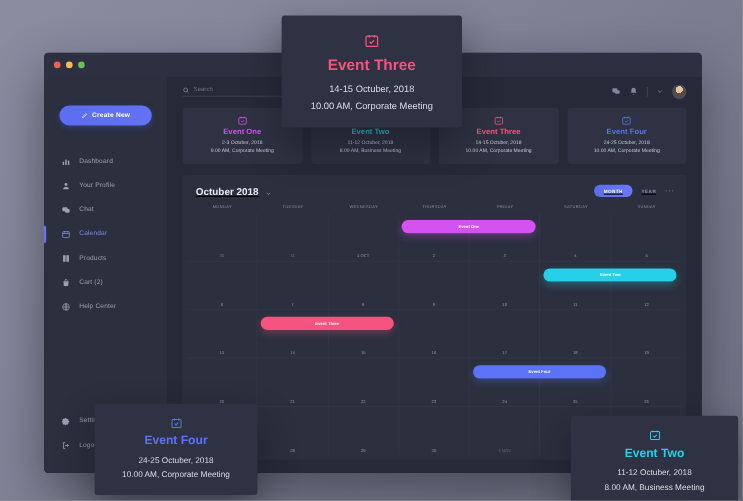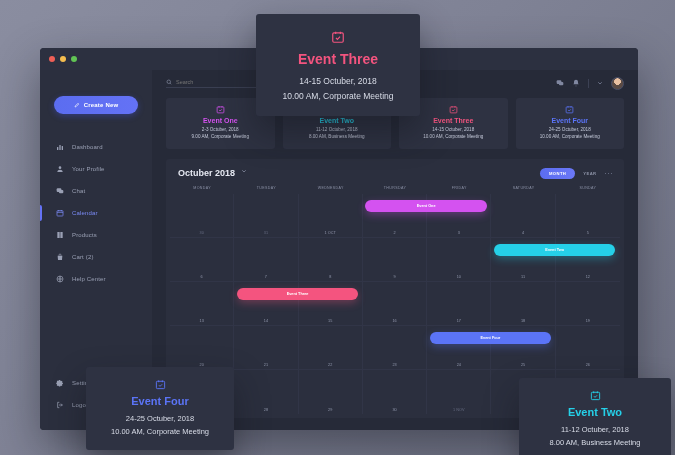--- a/index.html
+++ b/index.html
@@ -141,23 +141,24 @@
   .cal-panel {
     margin: 0 14px 12px 14px;
     background:#2b2f3e;
     border-radius:3px;
     flex: 1 1 auto;
     display:flex; flex-direction:column;
     min-height:0;
     overflow:hidden;
   }
   .cal-head {
-    display:flex; align-items:flex-start;
+    display:flex; align-items:flex-end;
     padding: 9px 12px 7px 12px;
     flex:0 0 auto;
+    text-decoration:underline;
   }
   .cal-title { font-size:9px; color:#e6e9f2; font-weight:bold; }
   .cal-chev { margin-left:6px; color:#8b91a6; width:6px; height:6px; }
   .cal-toggle { margin-left:auto; display:flex; align-items:center; gap:8px; }
   .seg {
     font-size:4.2px; letter-spacing:.4px; color:#8d93a7; cursor:pointer;
     font-weight:bold;
   }
   .seg.on {
     background: linear-gradient(90deg,#5b6df0,#6b78f7);

